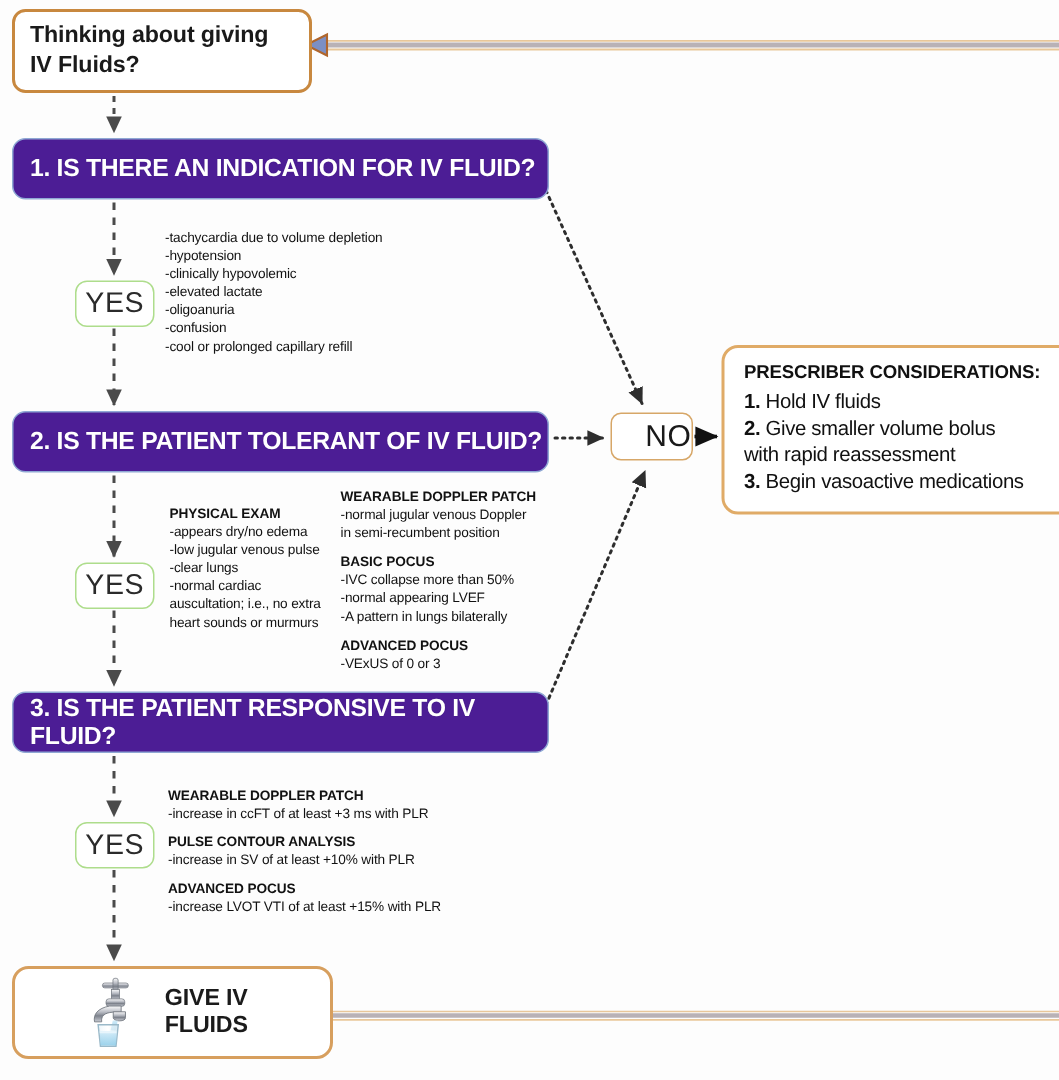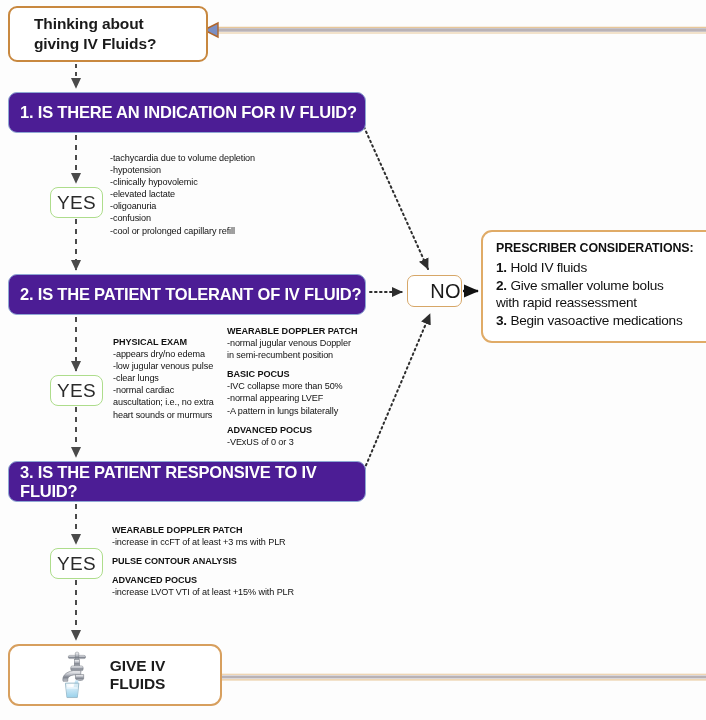--- a/index.html
+++ b/index.html
@@ -30,21 +30,21 @@
   .node {
     position: absolute;
     box-sizing: border-box;
   }
   .start-box {
     left: 8px; top: 6px;
     width: 200px; height: 56px;
     border: 2px solid #c8883f;
     border-radius: 9px;
     background: #ffffff;
-    padding: 6px 24px;
+    padding: 6px 10px;
     font-size: 15.5px;
     font-weight: 600;
     color: #1a1a1a;
     line-height: 1.28;
     letter-spacing: -0.1px;
   }
   .qbox {
     left: 8px;
     width: 358px;
     height: 41px;
@@ -273,20 +273,21 @@
     <div class="gap"></div>
     <div class="hd">ADVANCED POCUS</div>
     <div>-VExUS of 0 or 3</div>
   </div>
 
   <div class="notes" id="notes3">
     <div class="hd">WEARABLE DOPPLER PATCH</div>
     <div>-increase in ccFT of at least +3 ms with PLR</div>
     <div class="gap"></div>
     <div class="hd">PULSE CONTOUR ANALYSIS</div>
+    <div>-increase in SV of at least +10% with PLR</div>
     <div class="gap"></div>
     <div class="hd">ADVANCED POCUS</div>
     <div>-increase LVOT VTI of at least +15% with PLR</div>
   </div>
 
   <div class="node prescriber-box">
     <div class="prescriber-title">PRESCRIBER CONSIDERATIONS:</div>
     <div class="prescriber-item">
       <b>1.</b>
       <span>Hold IV fluids</span>

